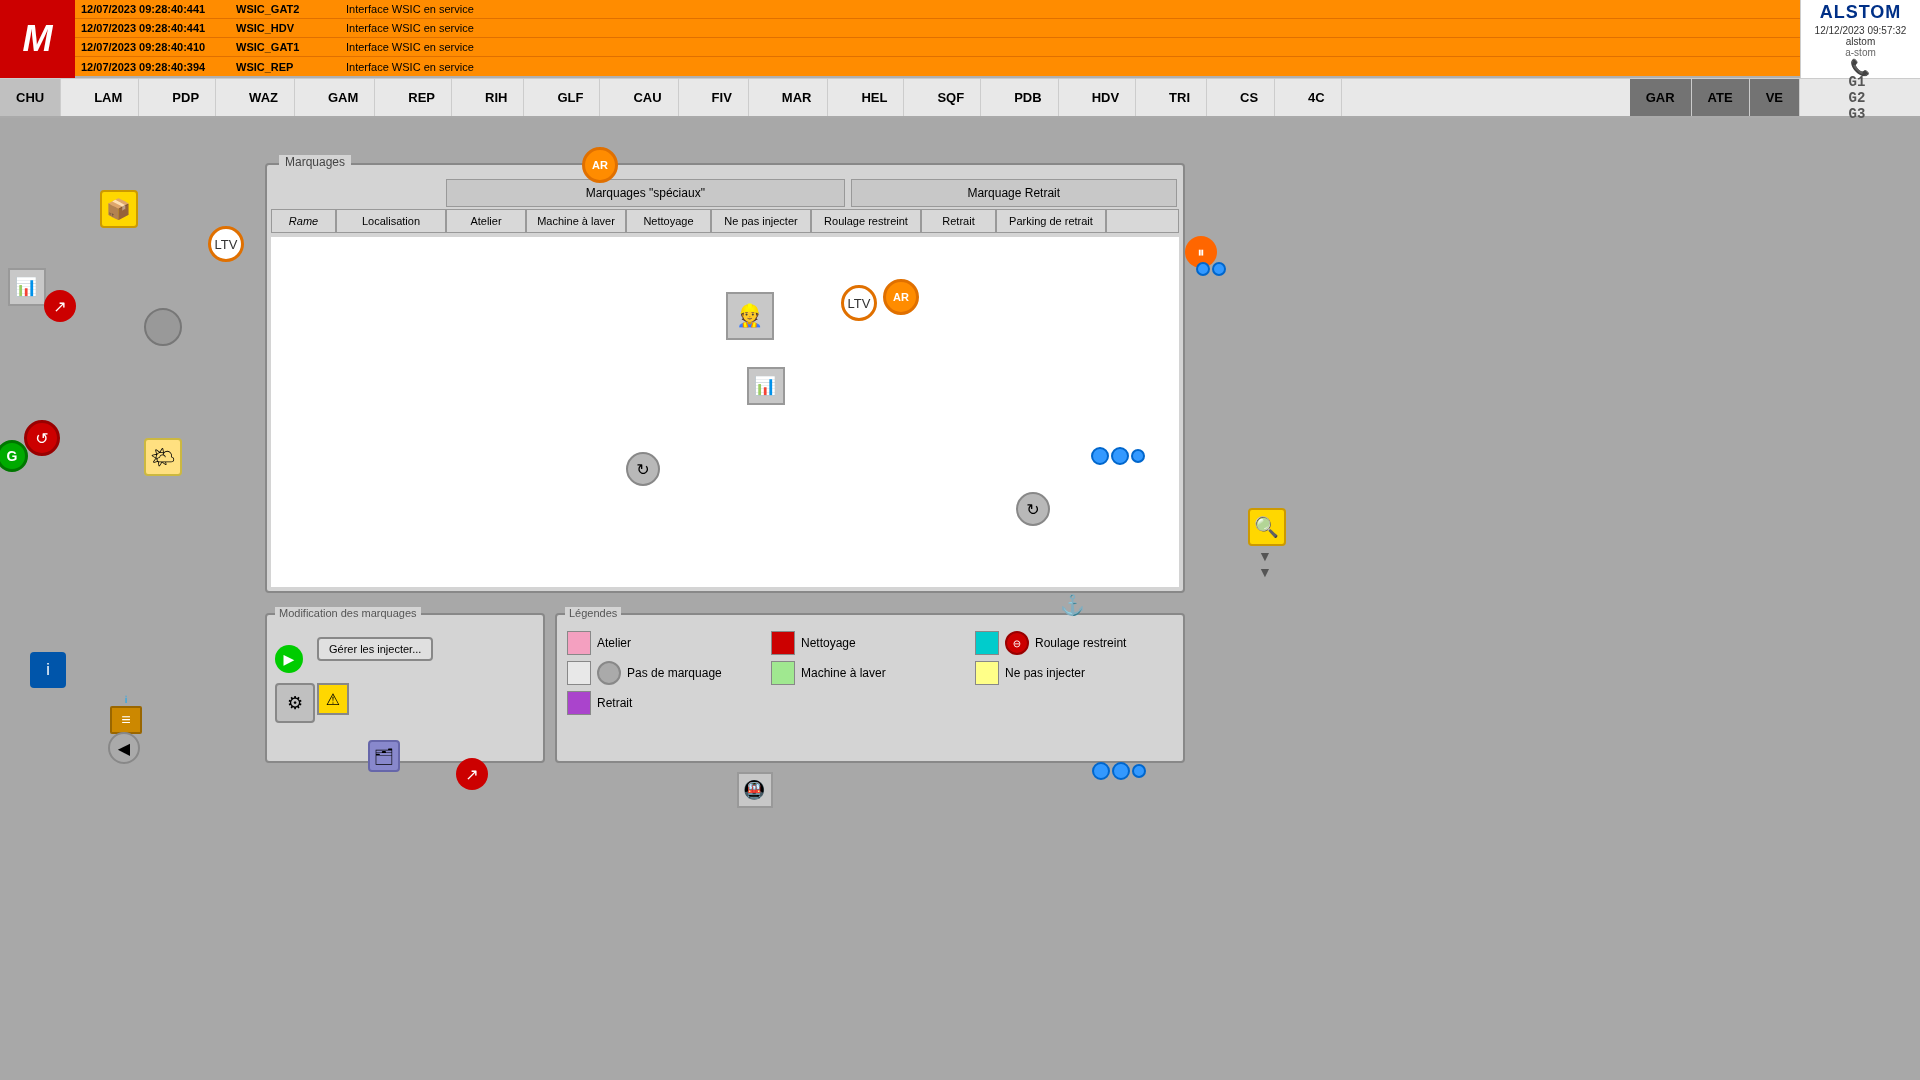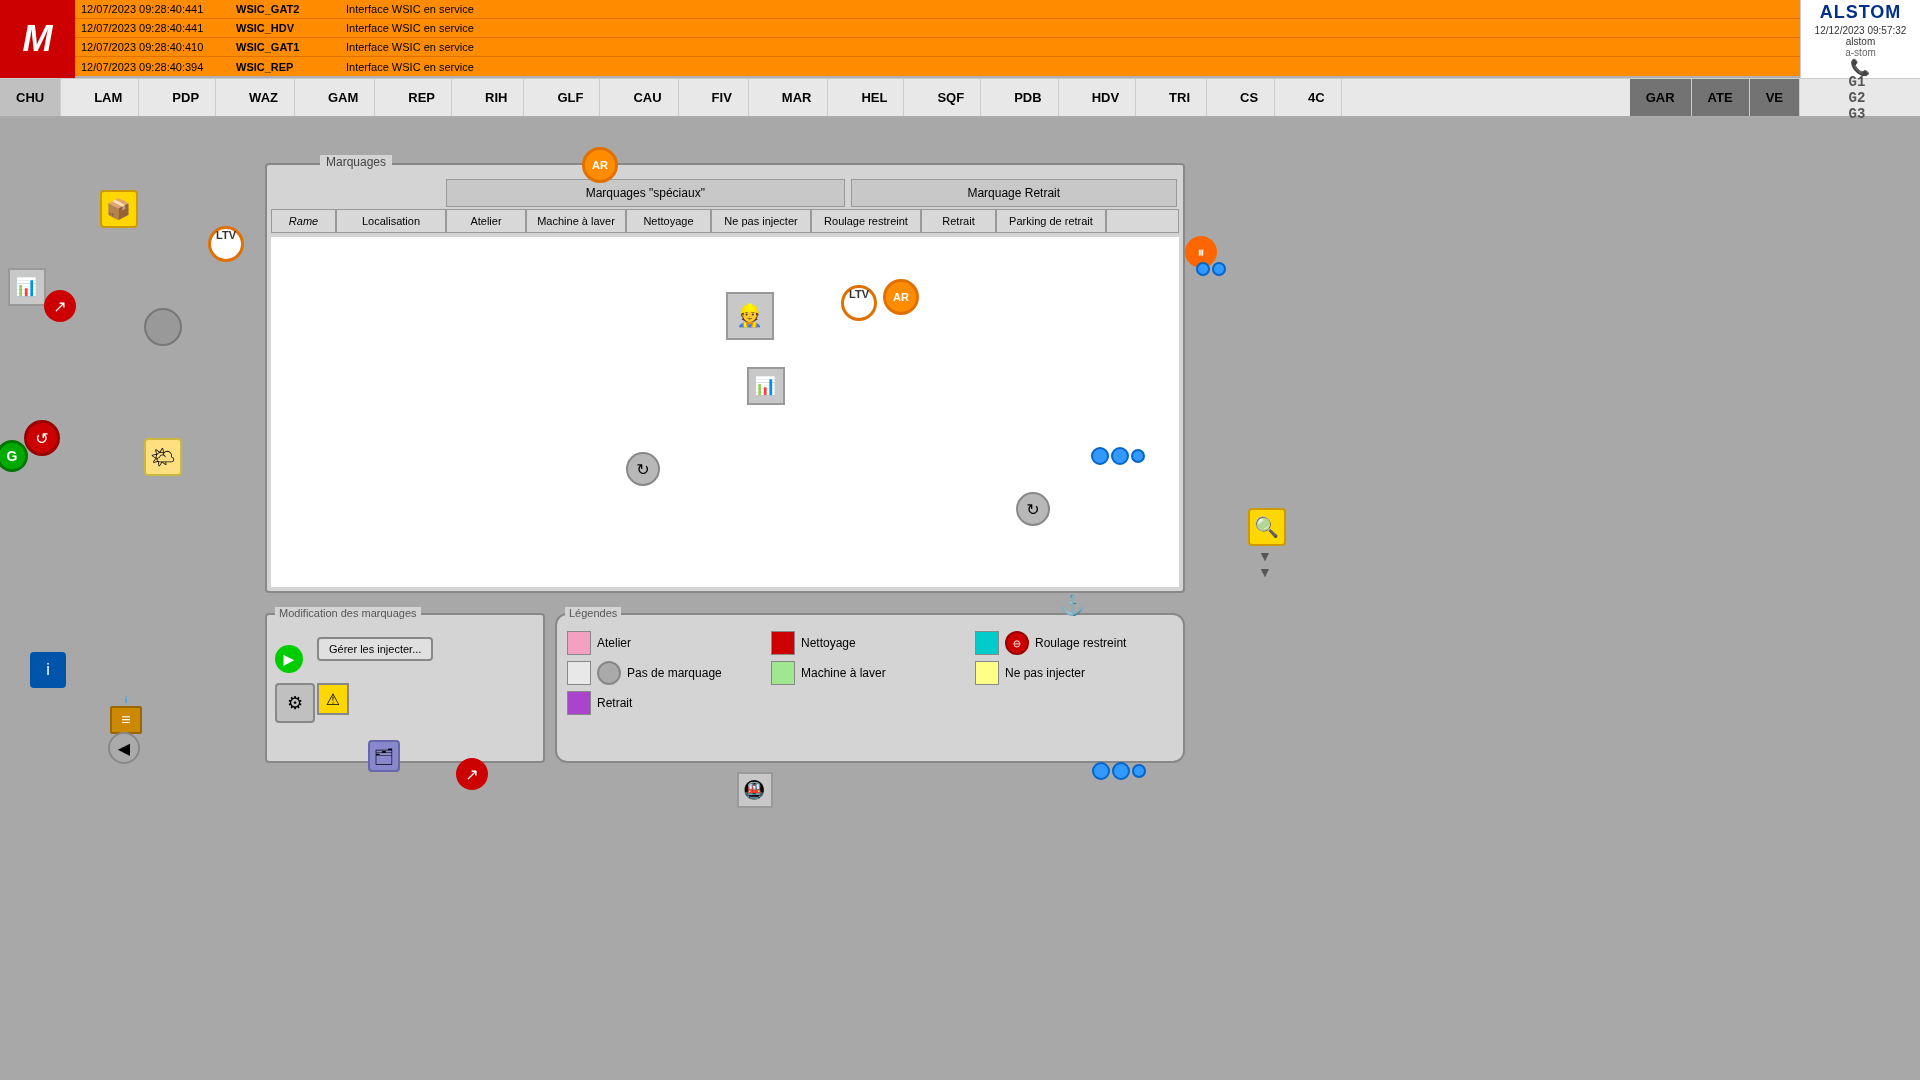--- a/index.html
+++ b/index.html
@@ -25,21 +25,21 @@
     .notif-row {
       display: flex;
       align-items: center;
       height: 19px;
       border-bottom: 1px solid #e07000;
       padding: 0 6px;
       font-size: 11px;
       color: #000;
     }
     .notif-row:last-child { border-bottom: none; }
-    .notif-time { min-width: 155px; font-weight: normal; }
+    .notif-time { min-width: 155px; font-weight: bold; }
     .notif-code { min-width: 110px; font-weight: bold; }
     .notif-msg { flex: 1; }
 
     
     #logo-area {
       position: absolute;
       top: 0;
       right: 0;
       width: 120px;
       height: 78px;
@@ -146,21 +146,20 @@
       border-radius: 4px;
     }
     .panel-title {
       position: absolute;
       top: -10px;
       left: 12px;
       background: #d4d4d4;
       padding: 0 6px;
       font-size: 12px;
       color: #444;
-      margin-left: 41px;
     }
     .header-section {
       flex: 1;
       background: #c8c8c8;
       display: flex;
       align-items: center;
       justify-content: center;
       font-size: 12px;
       border: 1px solid #999;
       margin-right: 2px;
@@ -190,24 +189,24 @@
       color: white;
       position: absolute;
     }
     .ltv-badge {
       width: 36px;
       height: 36px;
       border-radius: 50%;
       background: white;
       border: 3px solid #e07000;
       display: flex;
-      align-items: flex-start;
-      justify-content: center;
-      font-size: 11px;
-      font-weight: bold;
+      align-items: center;
+      justify-content: center;
+      font-size: 13px;
+      font-weight: normal;
       color: #333;
       position: absolute;
     }
 
     
     .marquages-content {
       position: absolute;
       top: 72px;
       left: 4px;
       right: 4px;
@@ -228,21 +227,21 @@
     }
 
     #bottom-right-panel {
       position: absolute;
       top: 495px;
       left: 555px;
       width: 630px;
       height: 150px;
       background: #d4d4d4;
       border: 2px solid #888;
-      border-radius: 12px;
+      border-radius: 4px;
     }
 
     
     .legend-grid {
       display: grid;
       grid-template-columns: repeat(3, 1fr);
       gap: 6px;
       padding: 6px 10px;
     }
     .legend-item {

